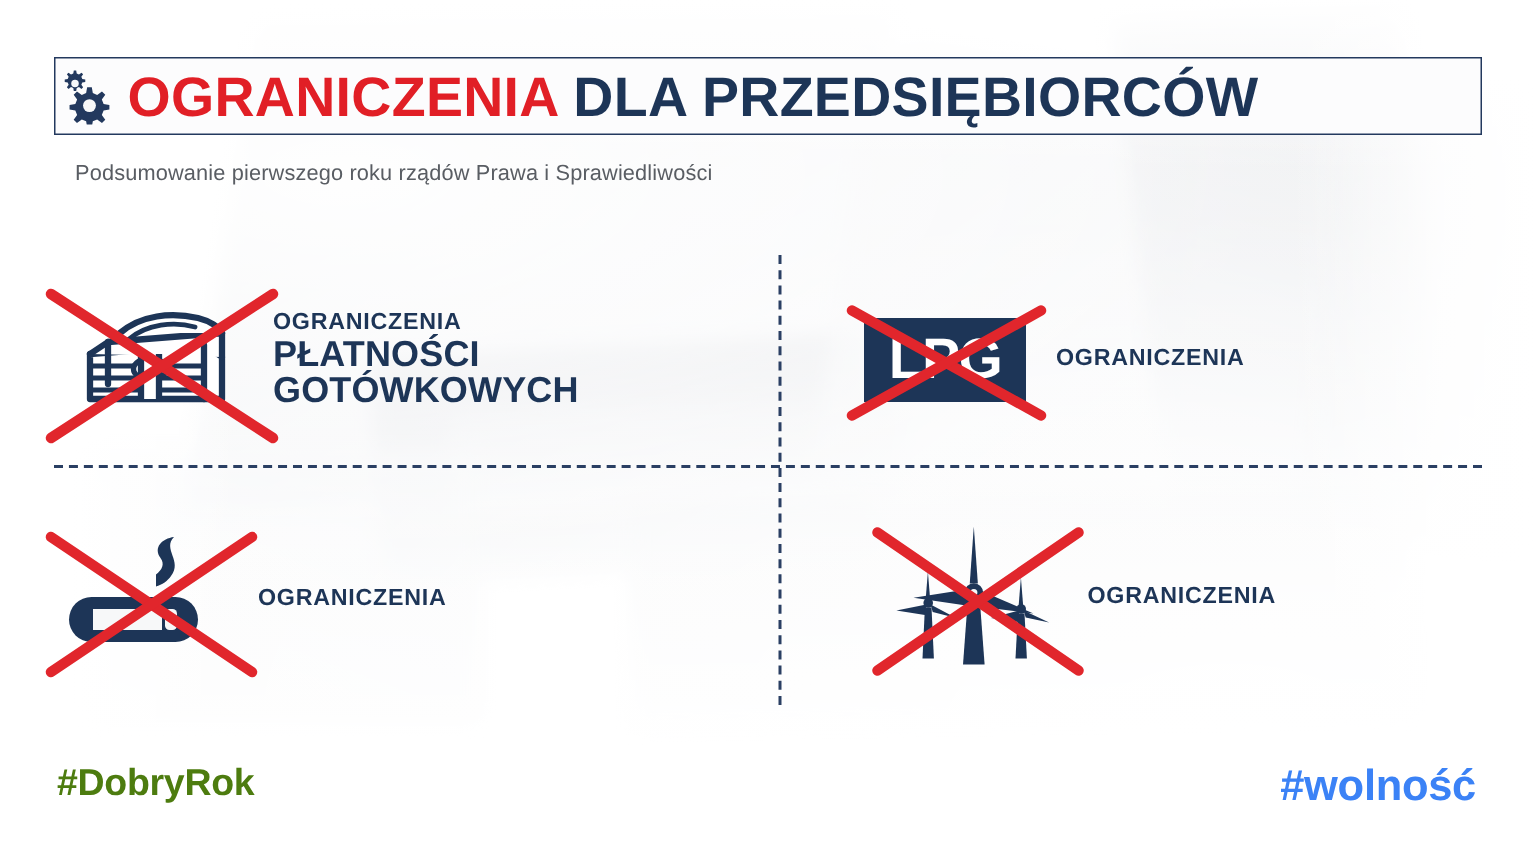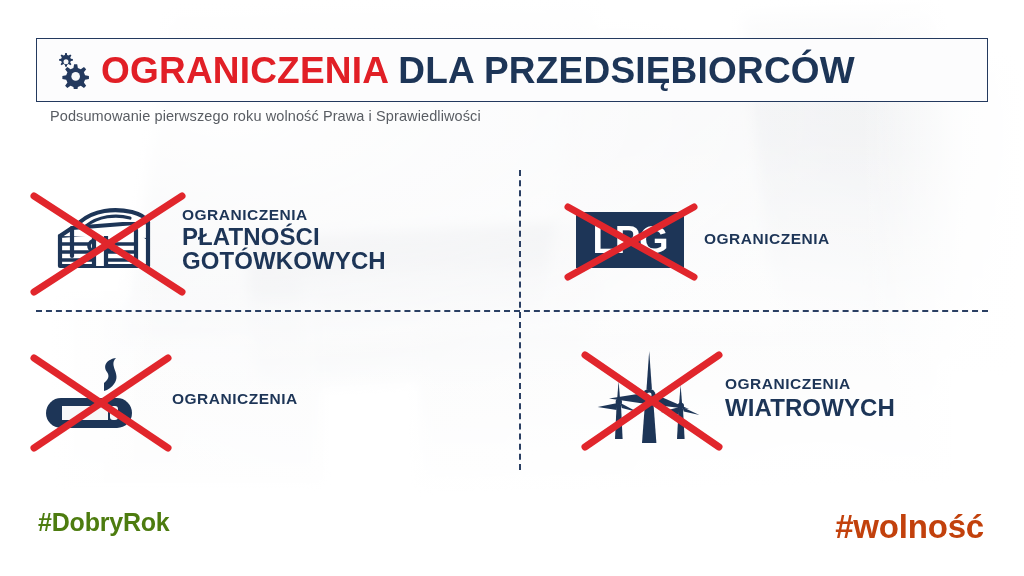--- a/index.html
+++ b/index.html
@@ -46,23 +46,23 @@
   #bg-edge { position:absolute; inset:0;
     background:
       linear-gradient(90deg, #ffffff 0%, rgba(255,255,255,.85) 6%, rgba(255,255,255,0) 16%,
                       rgba(255,255,255,0) 84%, rgba(255,255,255,.85) 94%, #ffffff 100%),
       linear-gradient(180deg, #ffffff 0%, rgba(255,255,255,.6) 7%, rgba(255,255,255,0) 20%,
                       rgba(255,255,255,0) 76%, rgba(255,255,255,.9) 92%, #ffffff 100%);
   }
 
   
   #header-box {
-    position:absolute; left:36px; top:38px; width:952px; height:64px;
+    position:absolute; left:36px; top:38px; width:952px; height:52px;
     border:1.5px solid #23395e; background:rgba(252,252,253,.92);
-    display:flex; align-items:center; padding-left:16px;
+    display:flex; align-items:center; 
   }
   #gear-icon { width:40px; height:40px; flex:0 0 40px; margin-right:8px; margin-top:-2px; }
   #title-text { font-size:37px; font-weight:bold; letter-spacing:.2px; white-space:nowrap; line-height:1; }
   .t-red { color:#e11f26; }
   .t-navy { color:#1d3557; }
   #subtitle {
     position:absolute; left:50px; top:108px;
     font-size:14.5px; color:#595d63; letter-spacing:.1px;
   }
 
@@ -95,21 +95,21 @@
   }
   #lpg-text { color:#ffffff; font-size:38px; font-weight:bold; letter-spacing:-1px; line-height:1; }
 
   
   #hashtag-left {
     position:absolute; left:38px; top:508px;
     font-size:25px; font-weight:bold; color:#4d7c0f; letter-spacing:-.2px;
   }
   #hashtag-right {
     position:absolute; right:40px; top:508px;
-    font-size:33px; font-weight:bold; color:#c2410c; letter-spacing:-.2px;
+    font-size:29px; font-weight:bold; color:#3b82f6; letter-spacing:-.2px;
   }
 </style>
 </head>
 <body>
 
 <div id="bg-photo">
   <div class="bgshape bg1"></div>
   <div class="bgshape bg2"></div>
   <div class="bgshape bg3"></div>
   <div class="bgshape bg4"></div>
@@ -127,21 +127,21 @@
       <path d="M12.2 4.0l1.6 0 .35 2.0 1.5 .62 1.65-1.2 1.13 1.13-1.2 1.65 .62 1.5 2.0 .35 0 1.6-2.0 .35-.62 1.5 1.2 1.65-1.13 1.13-1.65-1.2-1.5 .62-.35 2.0-1.6 0-.35-2.0-1.5-.62-1.65 1.2-1.13-1.13 1.2-1.65-.62-1.5-2.0-.35 0-1.6 2.0-.35 .62-1.5-1.2-1.65 1.13-1.13 1.65 1.2 1.5-.62z"></path>
       <circle cx="13.0" cy="12.65" r="2.5" fill="#f7f8f9"></circle>
       <path d="M21.1 15.2l3.1 0 .68 3.85 2.9 1.2 3.2-2.3 2.2 2.2-2.3 3.2 1.2 2.9 3.85 .68 0 3.1-3.85 .68-1.2 2.9 2.3 3.2-2.2 2.2-3.2-2.3-2.9 1.2-.68 3.85-3.1 0-.68-3.85-2.9-1.2-3.2 2.3-2.2-2.2 2.3-3.2-1.2-2.9-3.85-.68 0-3.1 3.85-.68 1.2-2.9-2.3-3.2 2.2-2.2 3.2 2.3 2.9-1.2z"></path>
       <circle cx="22.65" cy="27.4" r="4.3" fill="#f7f8f9"></circle>
     </g>
   </svg>
   <div id="title-text">
     <span class="t-red">OGRANICZENIA</span><span class="t-navy"> DLA PRZEDSIĘBIORCÓW</span>
   </div>
 </div>
-<div id="subtitle">Podsumowanie pierwszego roku wolność Prawa i Sprawiedliwości</div>
+<div id="subtitle">Podsumowanie pierwszego roku rządów Prawa i Sprawiedliwości</div>
 
 <div id="grid">
 
   <div class="divider-h"></div>
   <div class="divider-v"></div>
 
   <div class="cell c-tl">
     <div class="icon-wrap" style="width:132px;height:96px;margin-right:14px;">
       <svg viewBox="0 0 132 96" width="132" height="96">
         <g fill="none" stroke="#1d3557" stroke-width="4.2" stroke-linejoin="round" stroke-linecap="round">
@@ -244,20 +244,19 @@
       </svg>
       <svg class="cross" style="left:-14px;top:-2px;" width="152" height="112" viewBox="0 0 152 112">
         <g stroke="#e1262c" stroke-width="7" stroke-linecap="round">
           <line x1="8" y1="10" x2="142" y2="102"></line>
           <line x1="142" y1="10" x2="8" y2="102"></line>
         </g>
       </svg>
     </div>
     <div class="labels">
       <div class="lab-small">OGRANICZENIA</div>
-      <div class="lab-big multi">WIATROWYCH</div>
     </div>
   </div>
 
 </div>
 
 <div id="hashtag-left">#DobryRok</div>
 <div id="hashtag-right">#wolność</div>
 
 </body></html>

